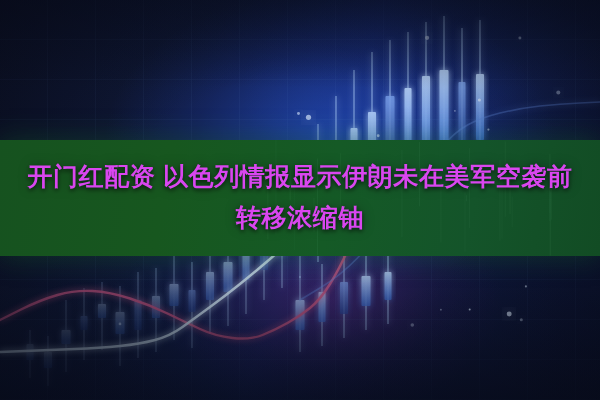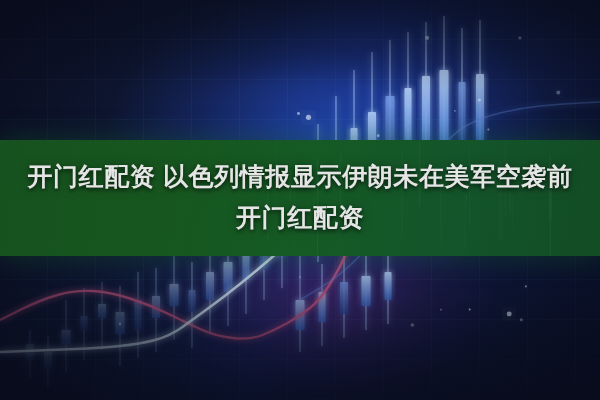--- a/index.html
+++ b/index.html
@@ -263,15 +263,15 @@
           <line x1="465.0" x2="465.0" y1="52.3" y2="111.4" opacity="0.19"></line>
           <line x1="469.4" x2="469.4" y1="8.1" y2="87.9" opacity="0.32"></line>
           <line x1="512.3" x2="512.3" y1="56.7" y2="87.0" opacity="0.19"></line>
           <line x1="401.9" x2="401.9" y1="10.0" y2="97.1" opacity="0.30"></line>
           <line x1="440.9" x2="440.9" y1="30.4" y2="102.4" opacity="0.25"></line>
           <line x1="505.3" x2="505.3" y1="1.6" y2="76.7" opacity="0.31"></line>
         </g>
     </svg>
   </div>
 
-  <div id="headline" style="top: 156px; font-size: 25px; color: #e5e5e5;"><span>开门红配资 以色列情报显示伊朗未在美军空袭前</span><br><span>开门红配资</span></div>
+  <div id="headline" style="top: 156px; font-size: 25px; color: #d946ef;"><span>开门红配资 以色列情报显示伊朗未在美军空袭前</span><br><span>转移浓缩铀</span></div>
 
 </div>
 
 </body></html>

